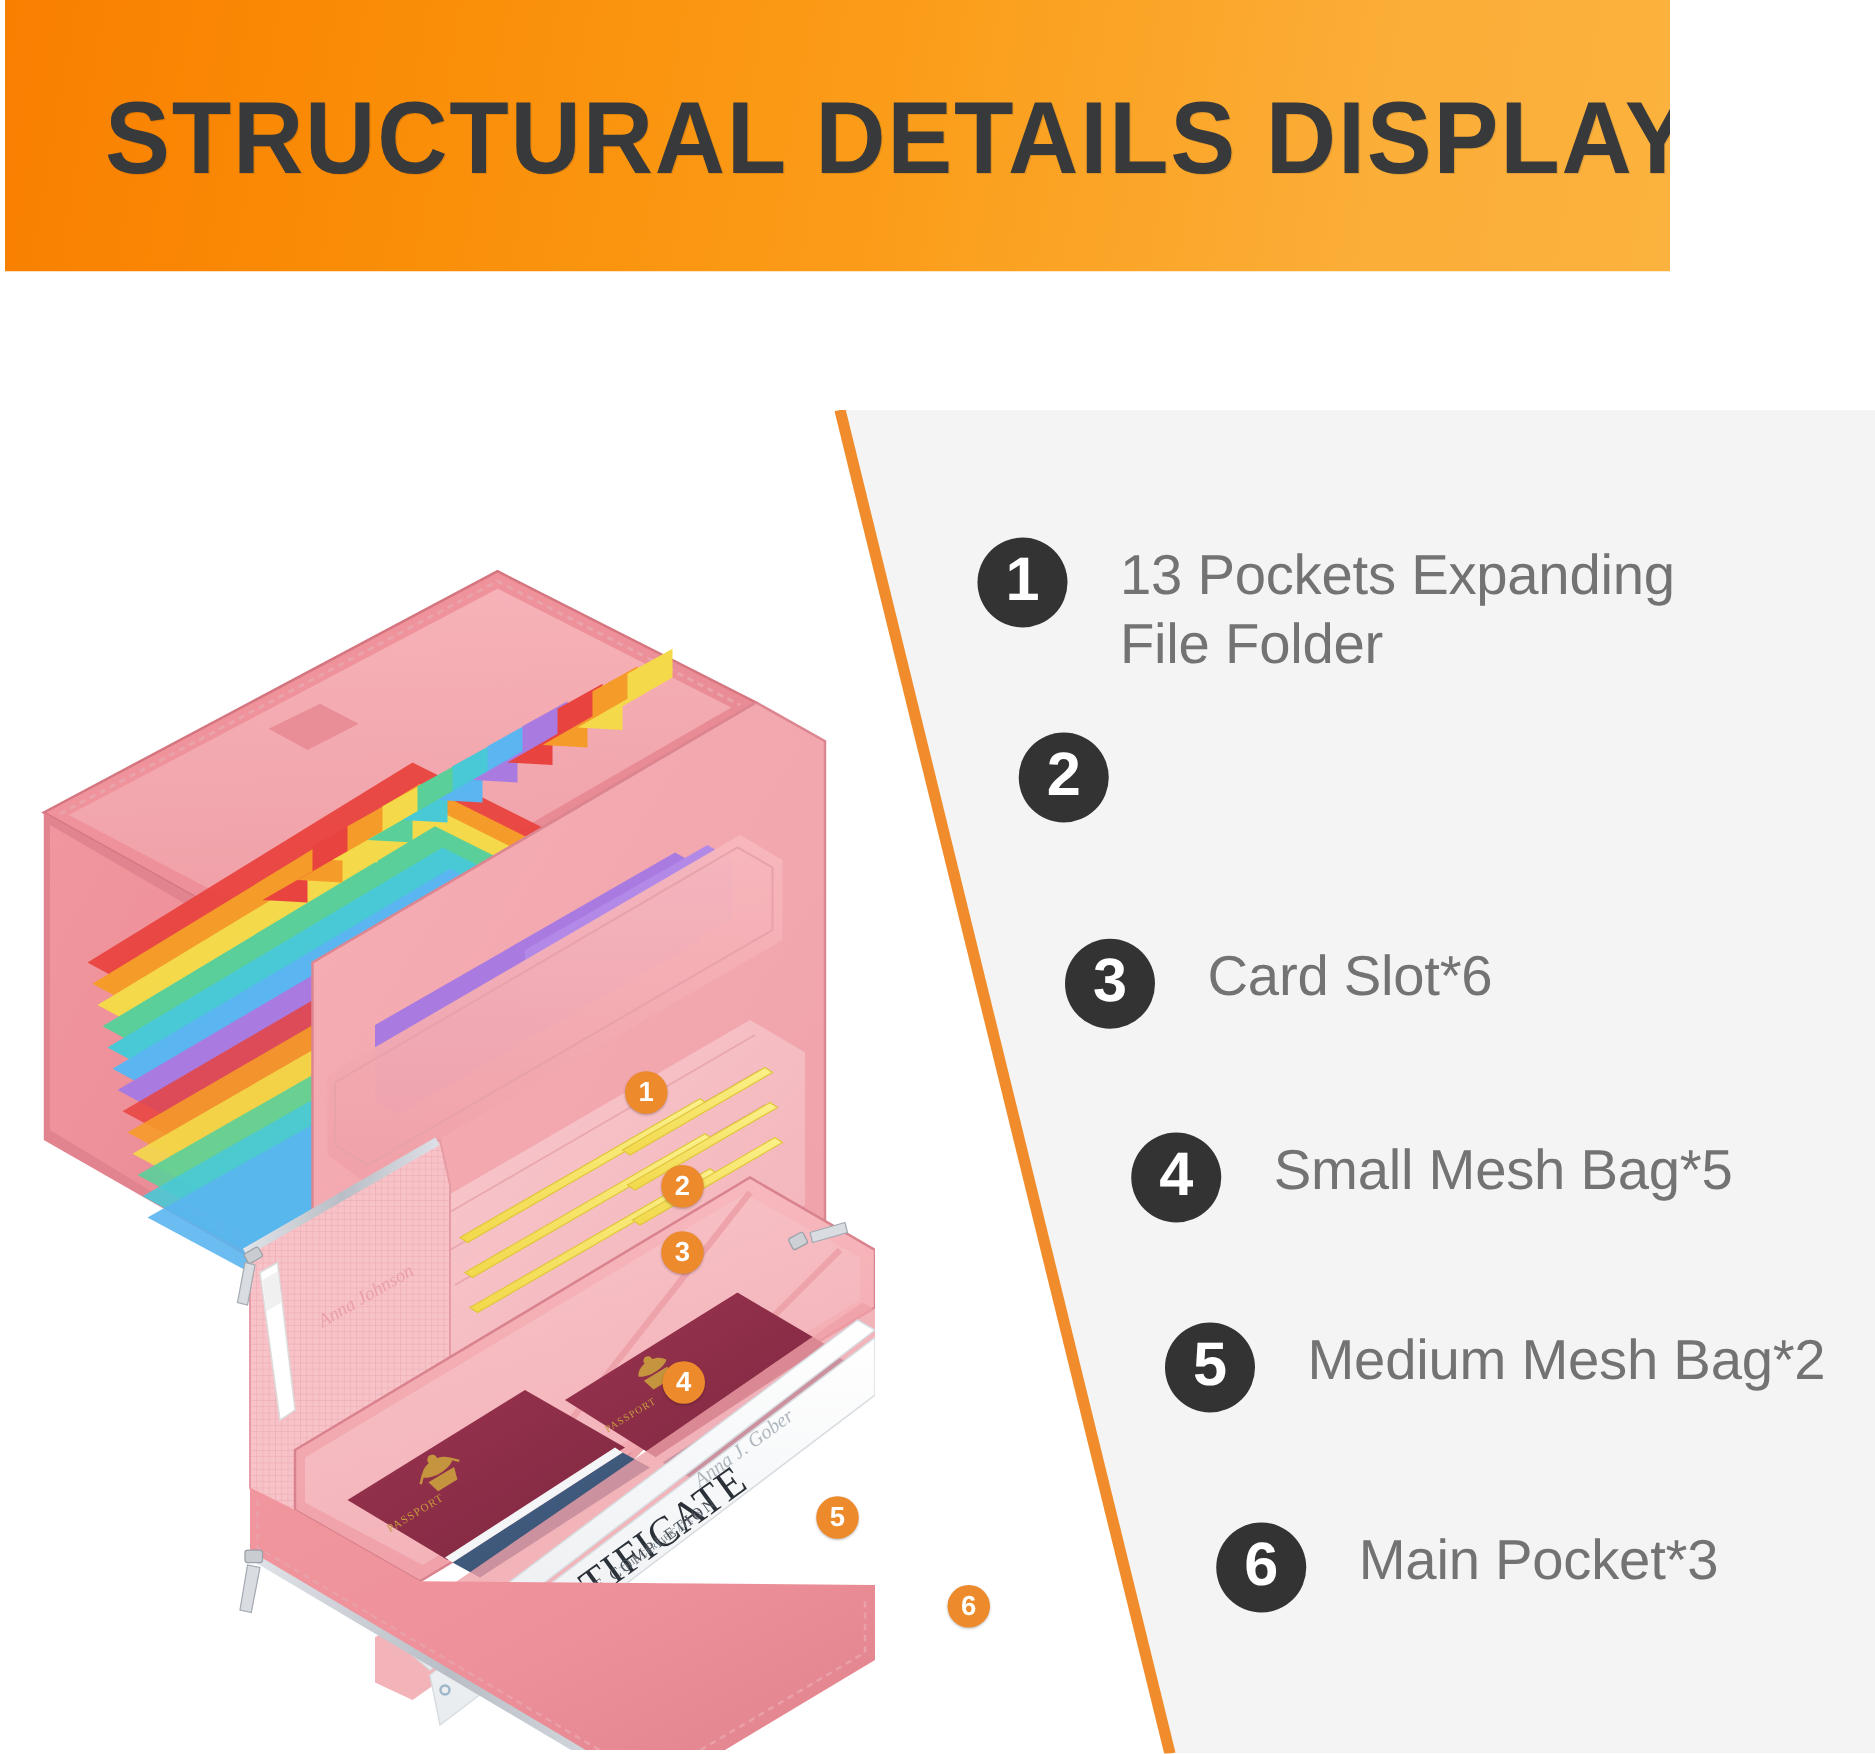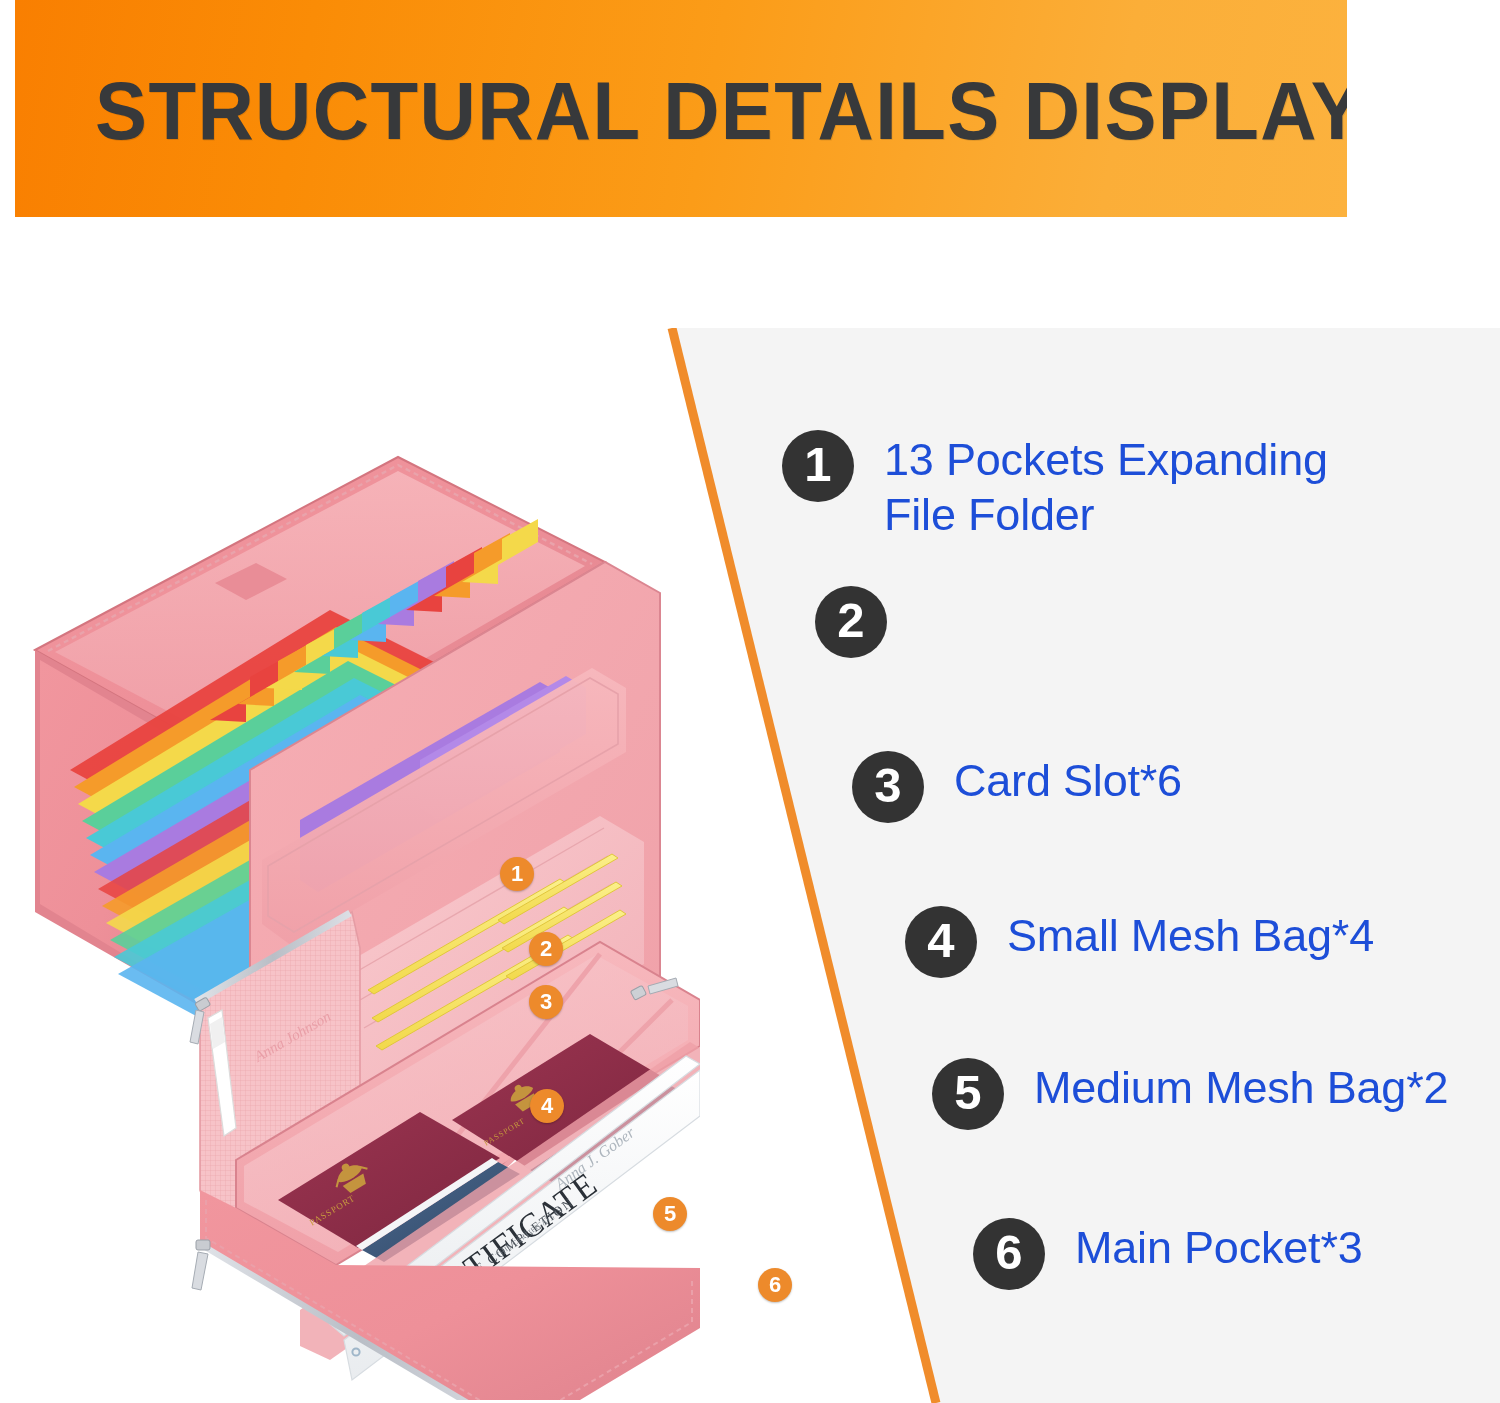--- a/index.html
+++ b/index.html
@@ -7,21 +7,21 @@
   html, body {
     width: 1500px; height: 1403px;
     background: #ffffff;
     font-family: "Liberation Sans", sans-serif;
     overflow: hidden;
   }
   #stage { position: relative; width: 1500px; height: 1403px; background:#fff; overflow:hidden; }
 
   
   .banner {
-    position: absolute; left: 15px; top: 0; width: 1332px; height: 217px;
+    position: absolute; left: 4px; top: 0; width: 1332px; height: 217px;
     background: linear-gradient(100deg, #F97F01 0%, #FA8C06 22%, #FB9C18 52%, #FBAE38 82%, #FCB23E 100%);
     overflow: hidden;
   }
   .banner-title {
     position: absolute; left: 80px; top: 64px;
     font-family: "Liberation Sans", sans-serif;
     font-size: 82px; font-weight: bold; letter-spacing: 1.5px;
     color: #37393B;
     transform: scaleX(0.95);
     transform-origin: left center;
@@ -47,22 +47,22 @@
     flex: 0 0 auto;
     width: 72px; height: 72px; border-radius: 50%;
     background: #333333;
     color: #FFFFFF;
     font-size: 49px; font-weight: bold;
     display: flex; align-items: center; justify-content: center;
     line-height: 1;
     padding-bottom: 3px;
   }
   .item-label {
-    margin-left: 30px;
-    font-size: 45px; font-weight: normal; color: #1d4ed8;
+    margin-left: 42px;
+    font-size: 45px; font-weight: normal; color: #737373;
     line-height: 1.22;
     letter-spacing: -0.2px;
     white-space: pre-line;
     padding-top: 3px;
   }
 
   .it1 { left: 782px; top: 102px; }
   .it2 { left: 815px; top: 258px; }
   .it3 { left: 852px; top: 423px; }
   .it4 { left: 905px; top: 578px; }
@@ -367,21 +367,21 @@
       <div class="badge">2</div>
     </div>
 
     <div class="item it3">
       <div class="badge">3</div>
       <div class="item-label">Card Slot*6</div>
     </div>
 
     <div class="item it4">
       <div class="badge">4</div>
-      <div class="item-label">Small Mesh Bag*4</div>
+      <div class="item-label">Small Mesh Bag*5</div>
     </div>
 
     <div class="item it5">
       <div class="badge">5</div>
       <div class="item-label">Medium Mesh Bag*2</div>
     </div>
 
     <div class="item it6">
       <div class="badge">6</div>
       <div class="item-label">Main Pocket*3</div>

